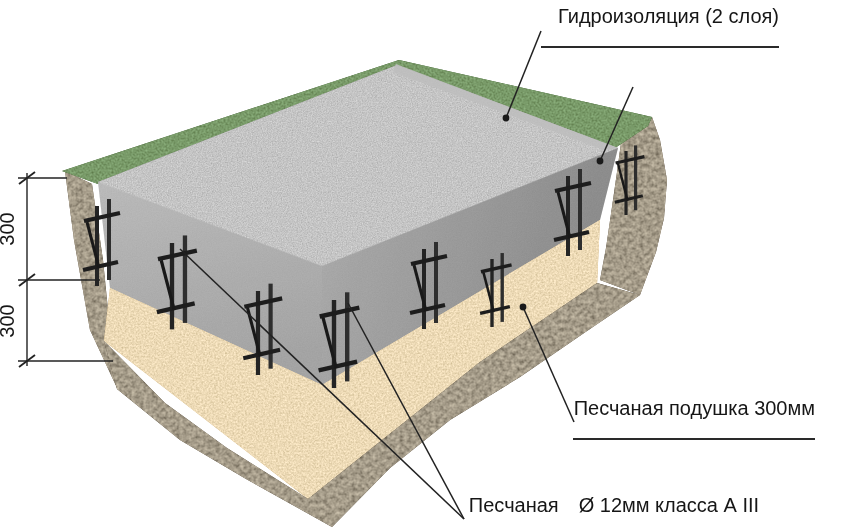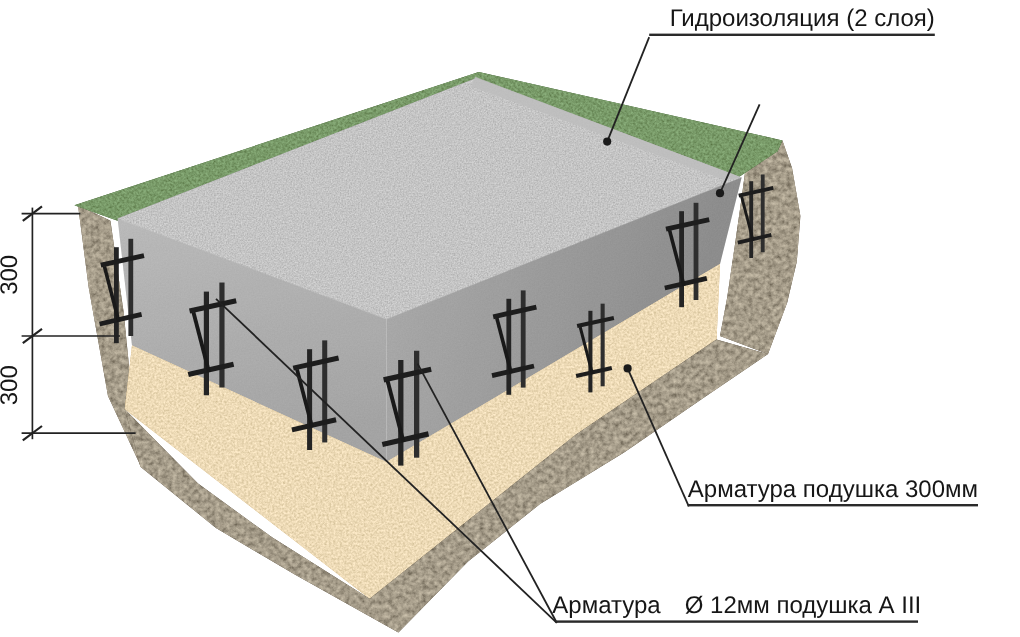--- a/index.html
+++ b/index.html
@@ -5,21 +5,21 @@
   html,body{margin:0;padding:0;background:#fff;}
   .stage{
     position:relative;width:850px;height:531px;background:#fff;overflow:hidden;
     font-family:"Liberation Sans",sans-serif;
   }
   .scene{position:absolute;left:0;top:0;}
   .callout{
     position:absolute;
     font-size:20px;line-height:23px;color:#161616;
     border-bottom:2px solid #2a2a2a;
-    text-align:right;padding-bottom:0;white-space:nowrap;
+    text-align:right;padding-bottom:18px;white-space:nowrap;
   }
   #lbl-hydro{left:541px;top:5px;width:238px;}
   #lbl-beton{left:633px;top:60px;width:177px;}
   #lbl-sand{left:573px;top:397px;width:242px;}
   #lbl-rebar{left:463px;top:494px;width:302px;display:flex;justify-content:center;gap:20px;text-align:center;}
   .dim-text{font-family:"Liberation Sans",sans-serif;font-size:20px;fill:#161616;}
 </style>
 </head>
 <body>
 
@@ -150,20 +150,20 @@
   </g>
   <circle cx="506" cy="118" r="3.4" fill="#1a1a1a"></circle>
   <circle cx="600" cy="161" r="3.4" fill="#1a1a1a"></circle>
   <circle cx="523" cy="307" r="3.4" fill="#1a1a1a"></circle>
 </svg>
 
 <div class="callout" id="lbl-hydro">
   <span>Гидроизоляция (2 слоя)</span>
 </div>
 <div class="callout" id="lbl-sand">
-  <span>Арматура подушка 300мм</span>
+  <span>Песчаная подушка 300мм</span>
 </div>
 <div class="callout" id="lbl-rebar">
-  <span>Арматура</span>
-  <span>Ø 12мм подушка А III</span>
+  <span>Песчаная</span>
+  <span>Ø 12мм класса А III</span>
 </div>
 
 </div>
 
 </body></html>

